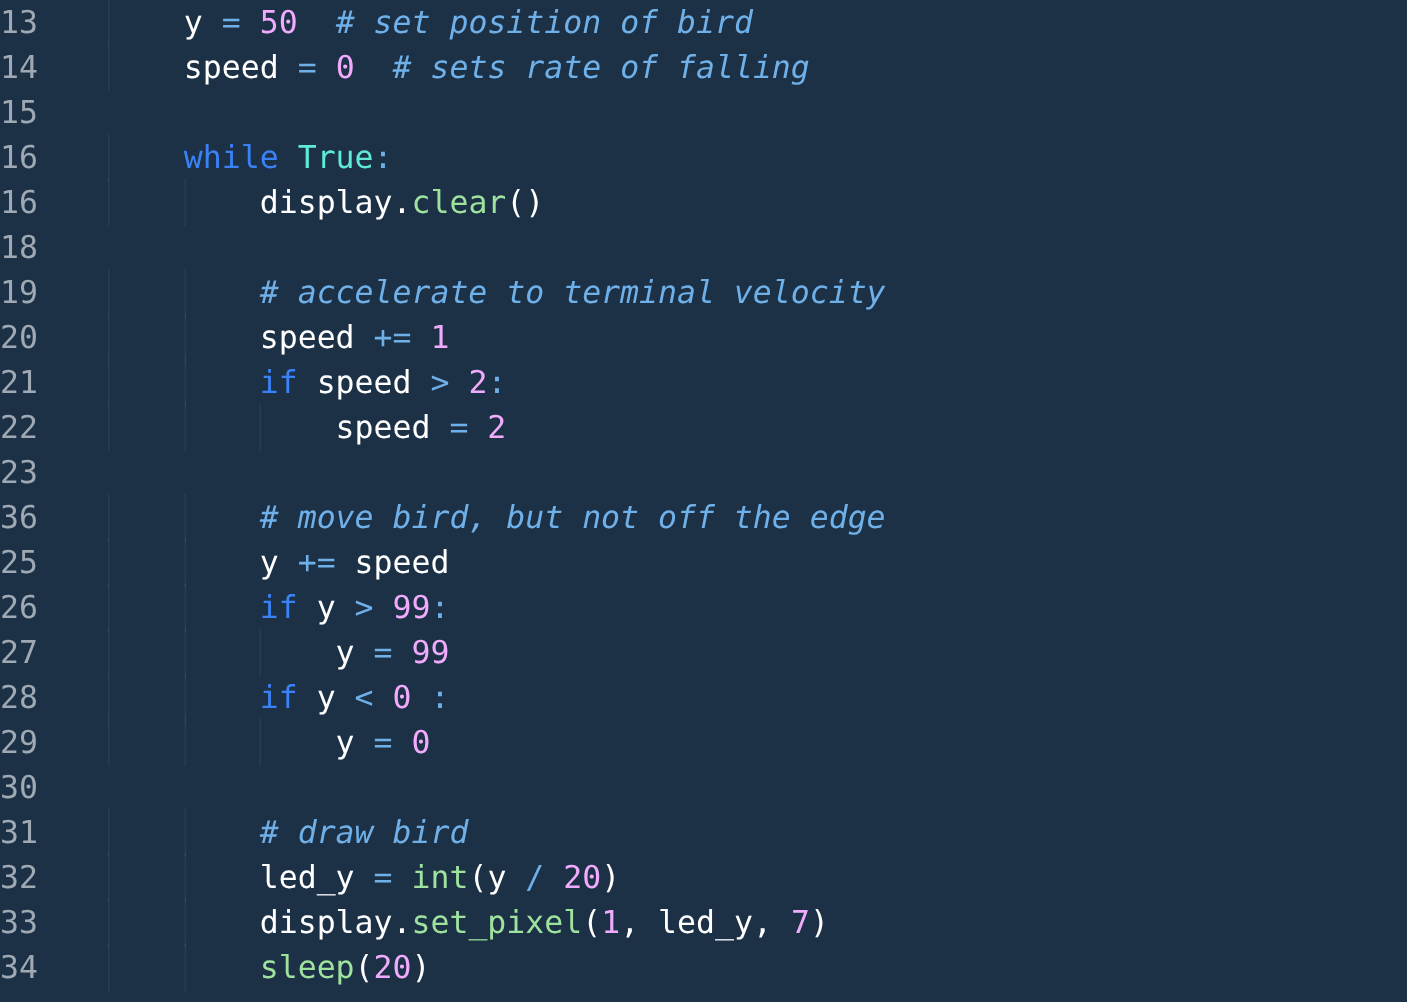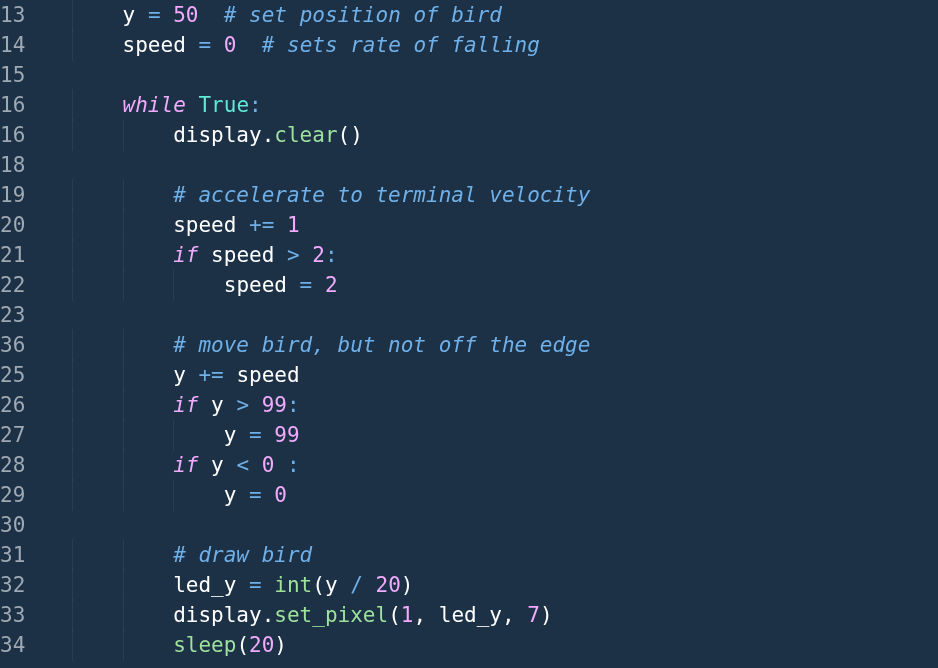--- a/index.html
+++ b/index.html
@@ -29,21 +29,21 @@
     padding-right: 8px;
   }
   .code {
     padding-left: 12px;
     color: #ffffff;
   }
   .code .line {
     height: 30px;
   }
   .tok-default { color: #ffffff; }
-  .tok-keyword { color: #f0abfc; font-style: italic; }       
+  .tok-keyword { color: #3b82f6; }       
   .tok-bool    { color: #5eead4; }       
   .tok-num     { color: #f0abfc; }       
   .tok-op      { color: #6fb0e8; }       
   .tok-comment { color: #6fb0e8; font-style: italic; }
   .tok-func    { color: #9ee29e; }       
   .tok-punct   { color: #ffffff; }
   
   .guide {
     display: inline-block;
     position: relative;

